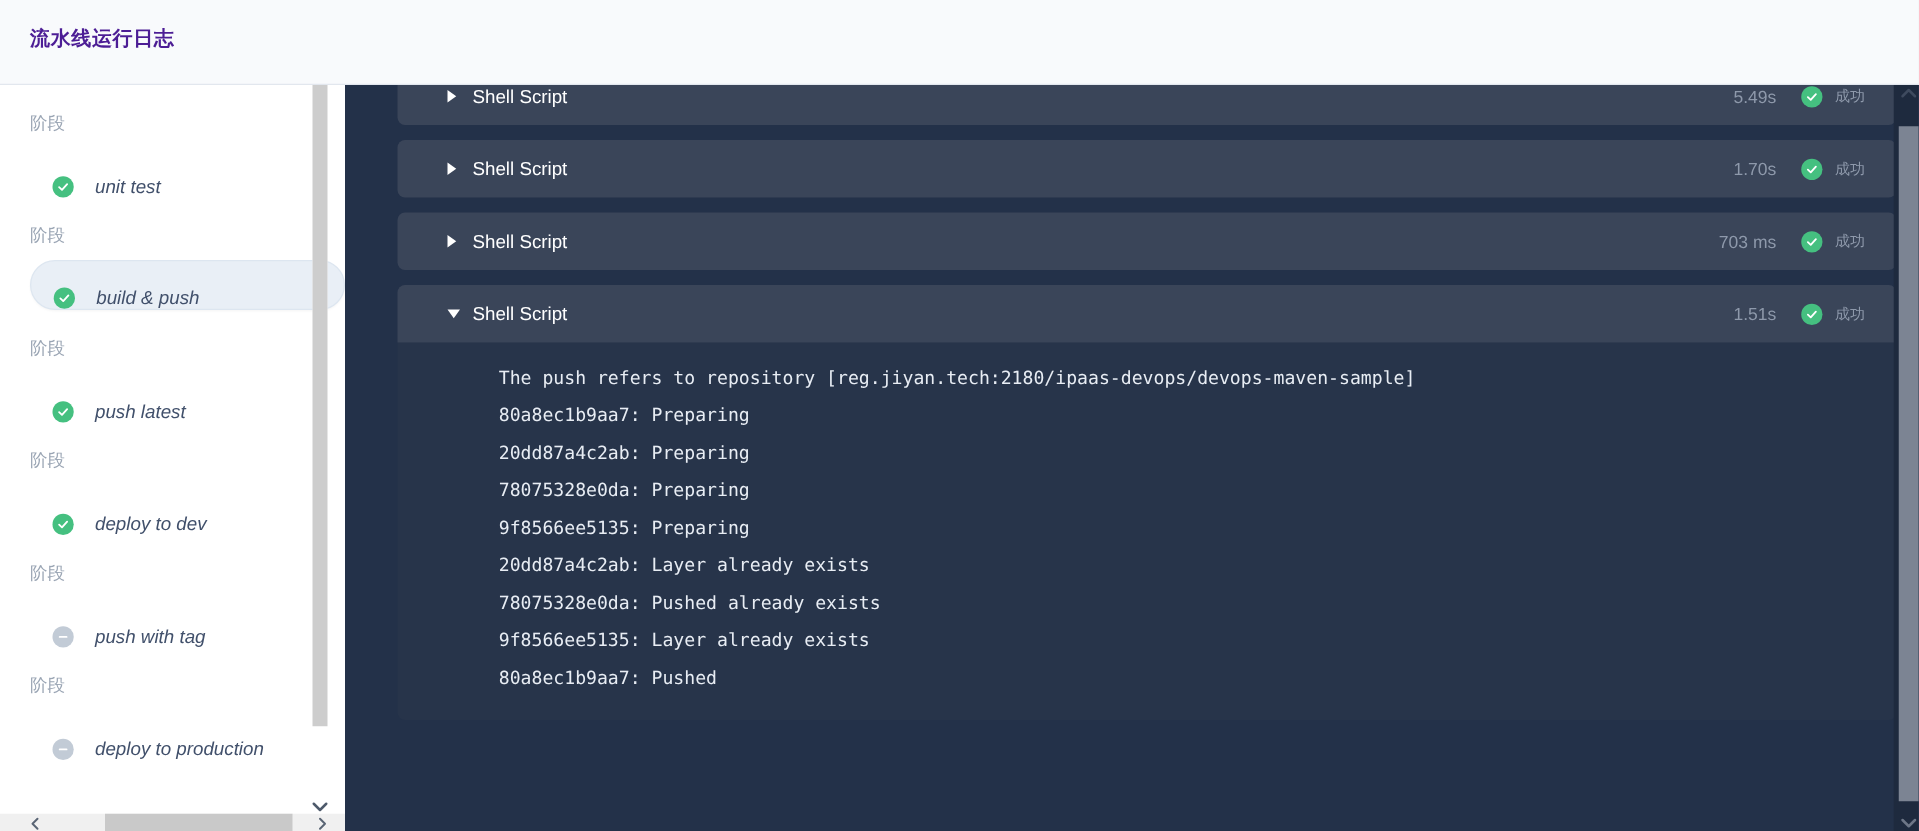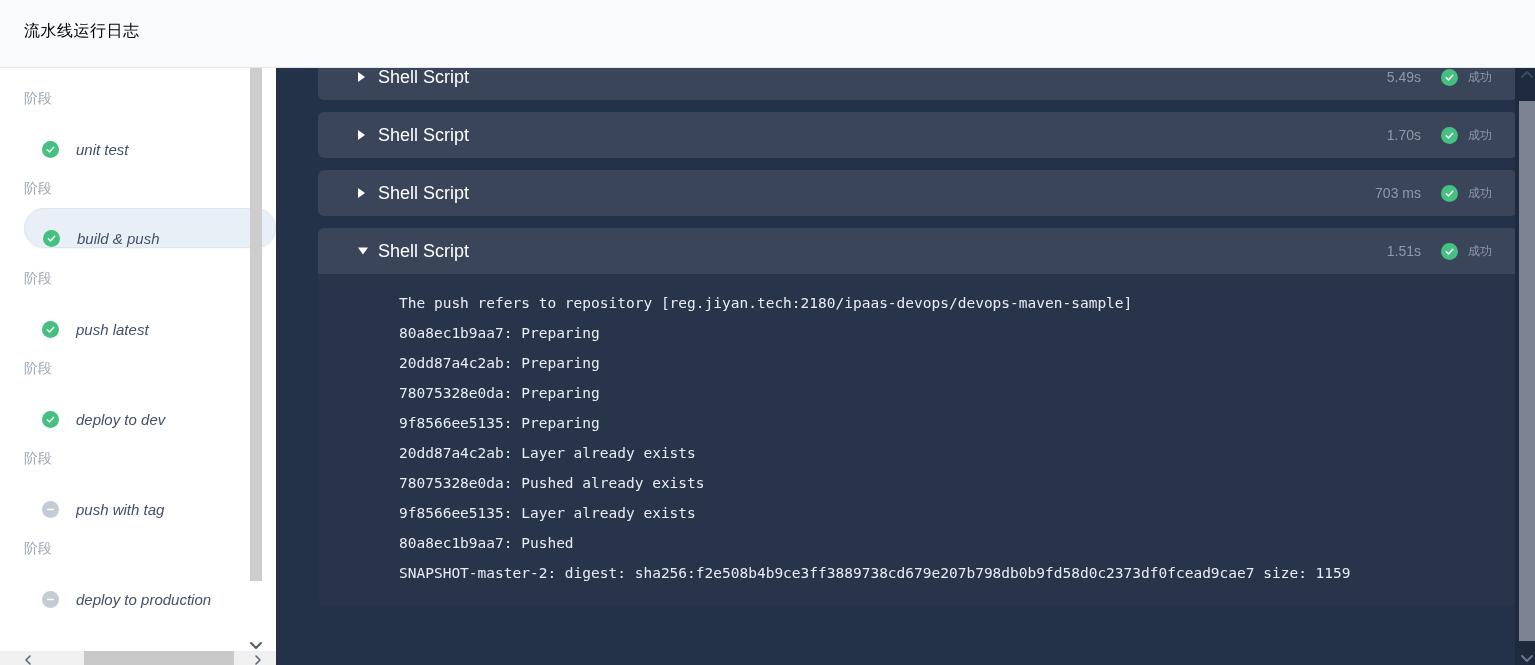--- a/index.html
+++ b/index.html
@@ -12,21 +12,21 @@
 
   
   .app-header {
     position: absolute; top: 0; left: 0;
     width: 1535px; height: 68px;
     background: #f8fafc;
     border-bottom: 1px solid #e2e7ee;
   }
   .app-title {
     position: absolute; left: 24px; top: 21px;
-    font-size: 16px; font-weight: normal; color: #000000;
+    font-size: 16px; font-weight: bold; color: #4c1d95;
     letter-spacing: .5px;
   }
 
   
   .body-wrap {
     position: absolute; top: 68px; left: 0;
     width: 1535px; height: 597px;
     background: #233149;
   }
 
@@ -132,21 +132,21 @@
     border-top: 5px solid transparent;
     border-bottom: 5px solid transparent;
   }
   .caret.down {
     border-top: 7px solid #ffffff;
     border-left: 5px solid transparent;
     border-right: 5px solid transparent;
   }
   .step-title {
     margin-left: 18px;
-    color: #ffffff; font-size: 18px;
+    color: #ffffff; font-size: 15px;
   }
   .step-right {
     margin-left: auto;
     display: flex; align-items: center;
   }
   .step-dur {
     color: #8e99ab; font-size: 14px;
   }
   .step-status-ico {
     margin-left: 20px;
@@ -357,21 +357,20 @@
           <div class="log-body">
             <div class="log-line">The push refers to repository [reg.jiyan.tech:2180/ipaas-devops/devops-maven-sample]</div>
             <div class="log-line">80a8ec1b9aa7: Preparing</div>
             <div class="log-line">20dd87a4c2ab: Preparing</div>
             <div class="log-line">78075328e0da: Preparing</div>
             <div class="log-line">9f8566ee5135: Preparing</div>
             <div class="log-line">20dd87a4c2ab: Layer already exists</div>
             <div class="log-line">78075328e0da: Pushed already exists</div>
             <div class="log-line">9f8566ee5135: Layer already exists</div>
             <div class="log-line">80a8ec1b9aa7: Pushed</div>
-            <div class="log-line">SNAPSHOT-master-2: digest: sha256:f2e508b4b9ce3ff3889738cd679e207b798db0b9fd58d0c2373df0fcead9cae7 size: 1159</div>
           </div>
         </div>
       </div>
 
     <div class="main-vscroll">
       <div class="arr up">
         <svg width="16" height="14" viewBox="0 0 16 14">
             <path d="M3 9 L8 4 L13 9" stroke="currentColor" stroke-width="2" fill="none" stroke-linecap="round" stroke-linejoin="round"></path>
           </svg>
       </div>

